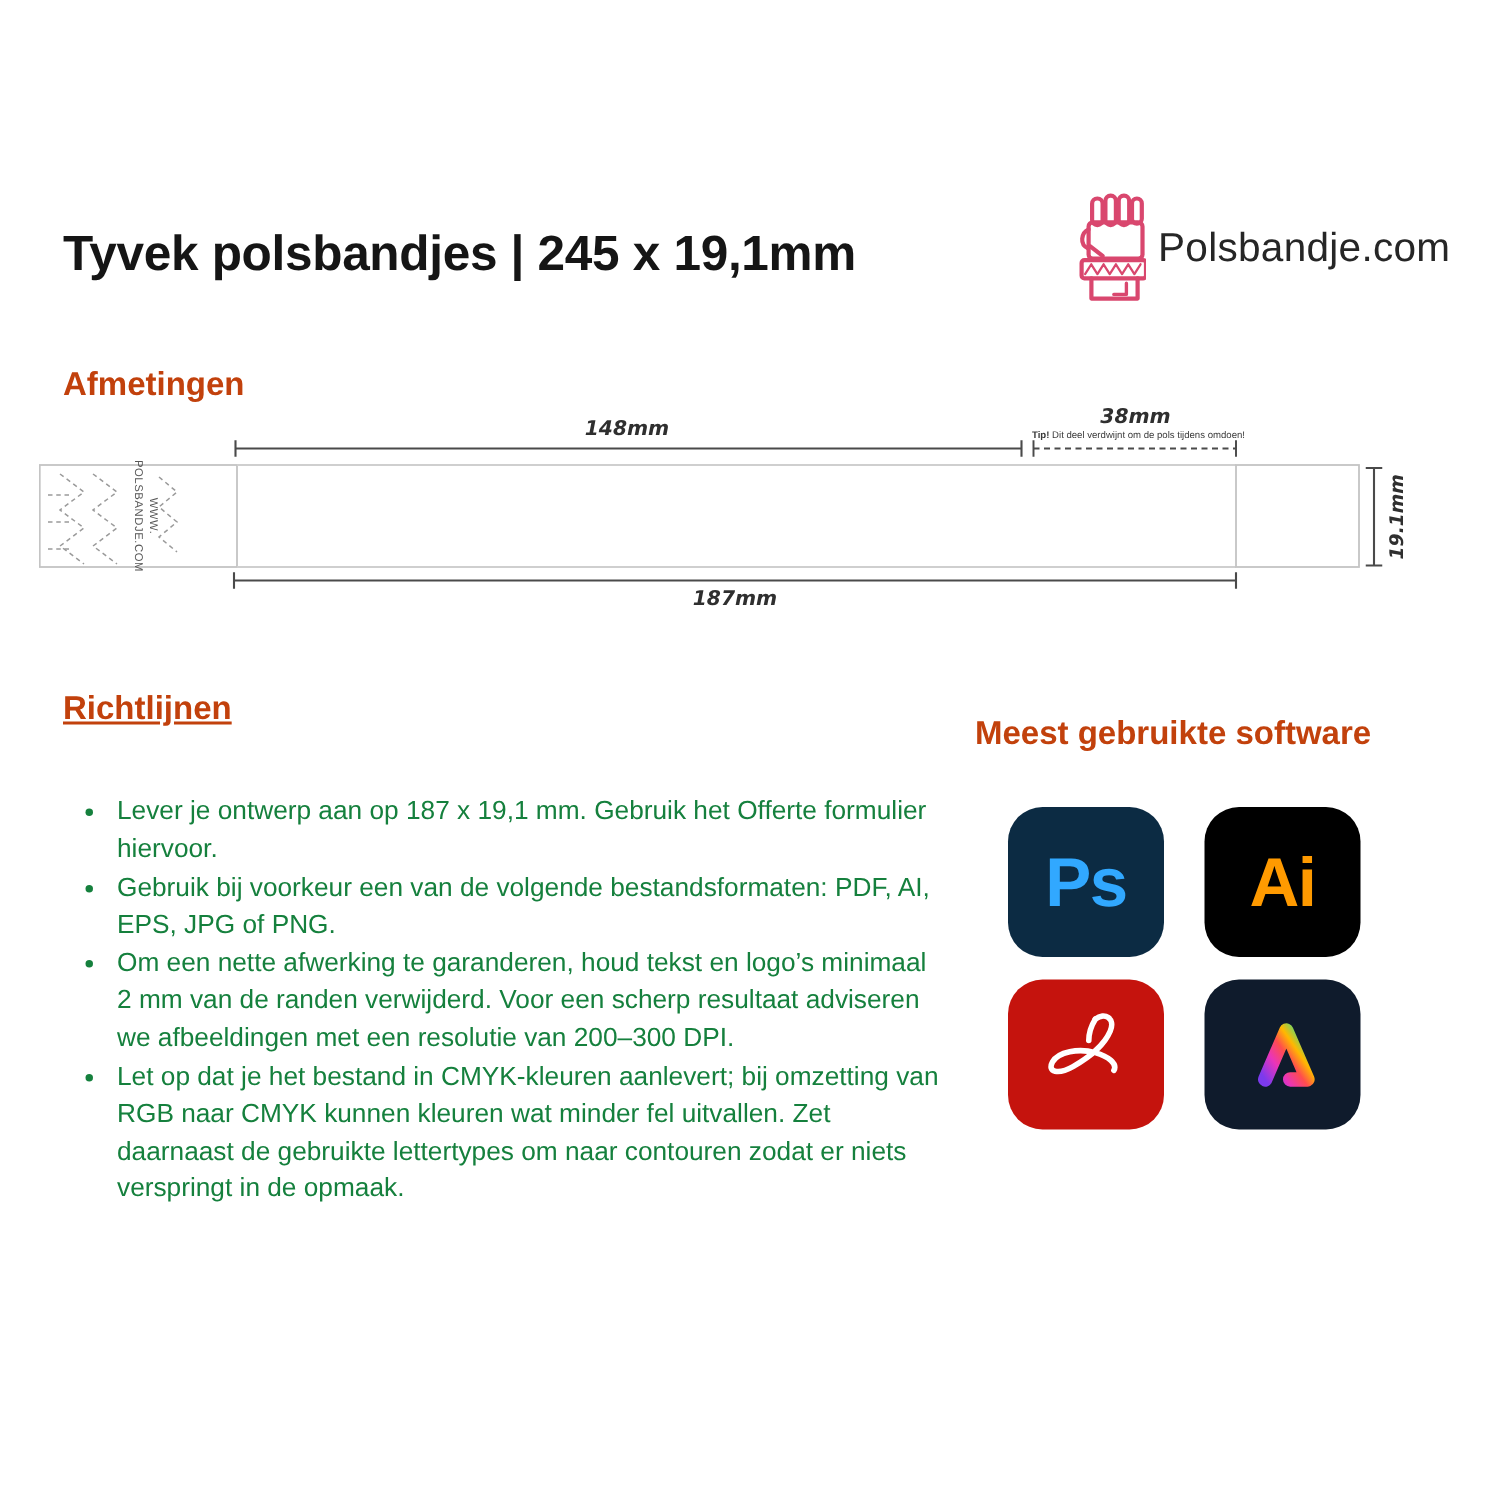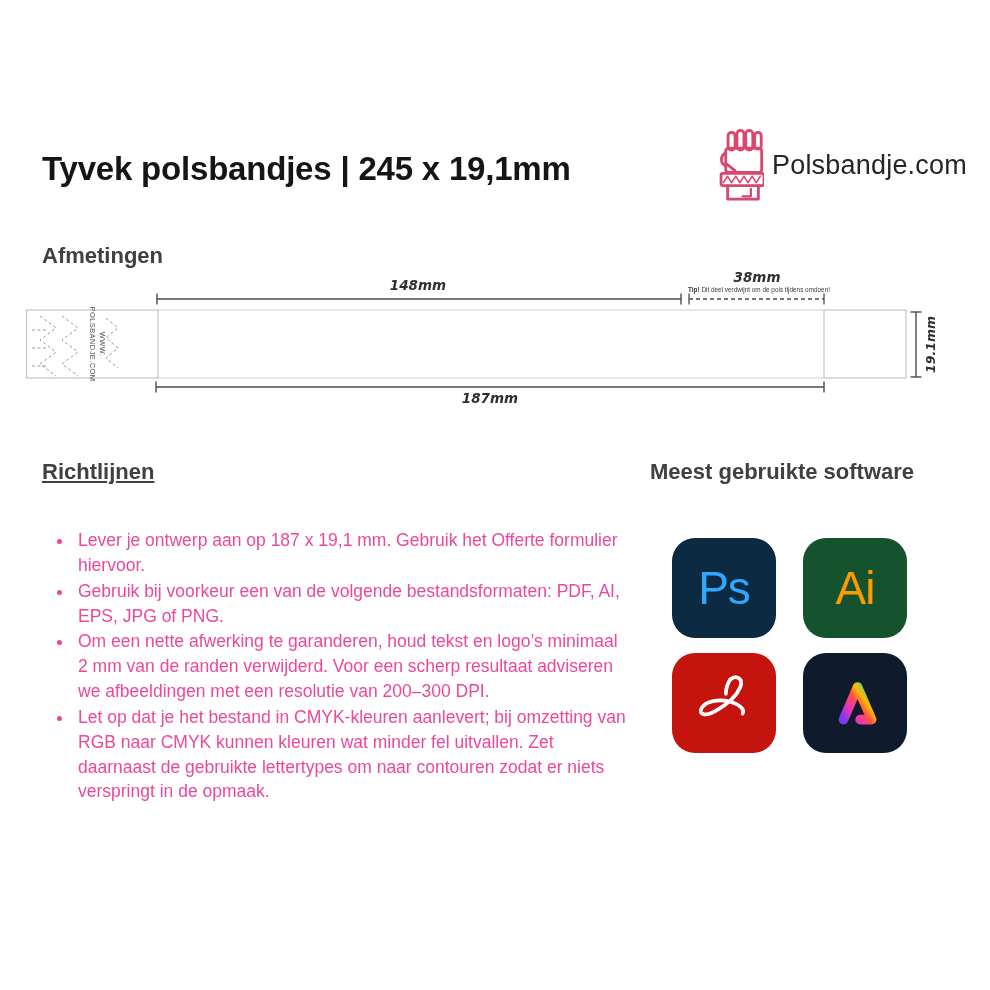--- a/index.html
+++ b/index.html
@@ -14,55 +14,55 @@
   }
   .logo{
     position:absolute;left:708px;top:128px;display:flex;align-items:center;gap:8px;
   }
   .logo svg{display:block;}
   .logo .brand{
     font-size:27px;color:#262626;font-weight:400;letter-spacing:0.2px;
   }
   
   .sec-h{
-    position:absolute;font-size:22px;font-weight:700;color:#404040;
+    position:absolute;font-size:22px;font-weight:700;color:#c2410c;
   }
   #afmetingen-h{left:42px;top:243px;}
   #richtlijnen-h{left:42px;top:459px;text-decoration:underline;}
-  #software-h{left:650px;top:459px;}
+  #software-h{left:650px;top:476px;}
   
   .diagram{position:absolute;left:26px;top:270px;}
   .dim-label{font-family:"DejaVu Sans", sans-serif;font-style:italic;font-weight:600;fill:#2f2f2f;}
   .tip-label{font-family:"Liberation Sans", sans-serif;fill:#3a3a3a;}
   .band-url{font-family:"Liberation Sans", sans-serif;fill:#555;letter-spacing:0.4px;}
   
   .guidelines{
     position:absolute;left:48px;top:528px;width:580px;
   }
   .guidelines ul{margin:0;padding:0 0 0 26px;}
   .guidelines li{
-    font-size:17.5px;line-height:1.42;color:#ec4899;margin:0 0 1px 0;
+    font-size:17.5px;line-height:1.42;color:#15803d;margin:0 0 1px 0;
     padding-left:4px;
   }
   
   .software-grid{
     position:absolute;left:672px;top:538px;
     display:grid;grid-template-columns:104px 104px;grid-auto-rows:100px;
     column-gap:27px;row-gap:15px;
   }
   .app-tile{
     border-radius:23px;display:flex;align-items:center;justify-content:center;
   }
   .app-tile .abbr{
-    font-weight:400;font-size:46px;letter-spacing:-1px;
+    font-weight:700;font-size:46px;letter-spacing:-1px;
     font-family:"Liberation Sans", sans-serif;
   }
   #tile-ps{background:#0c2b43;}
   #tile-ps .abbr{color:#31a8ff;}
-  #tile-ai{background:#14532d;}
+  #tile-ai{background:#000000;}
   #tile-ai .abbr{color:#ff9a00;}
   #tile-acrobat{background:#c5130d;}
   #tile-express{background:#0f1b2c;}
 </style>
 </head>
 <body>
 
 <div class="page-title">Tyvek polsbandjes | 245 x 19,1mm</div>
 
 <div class="logo">

